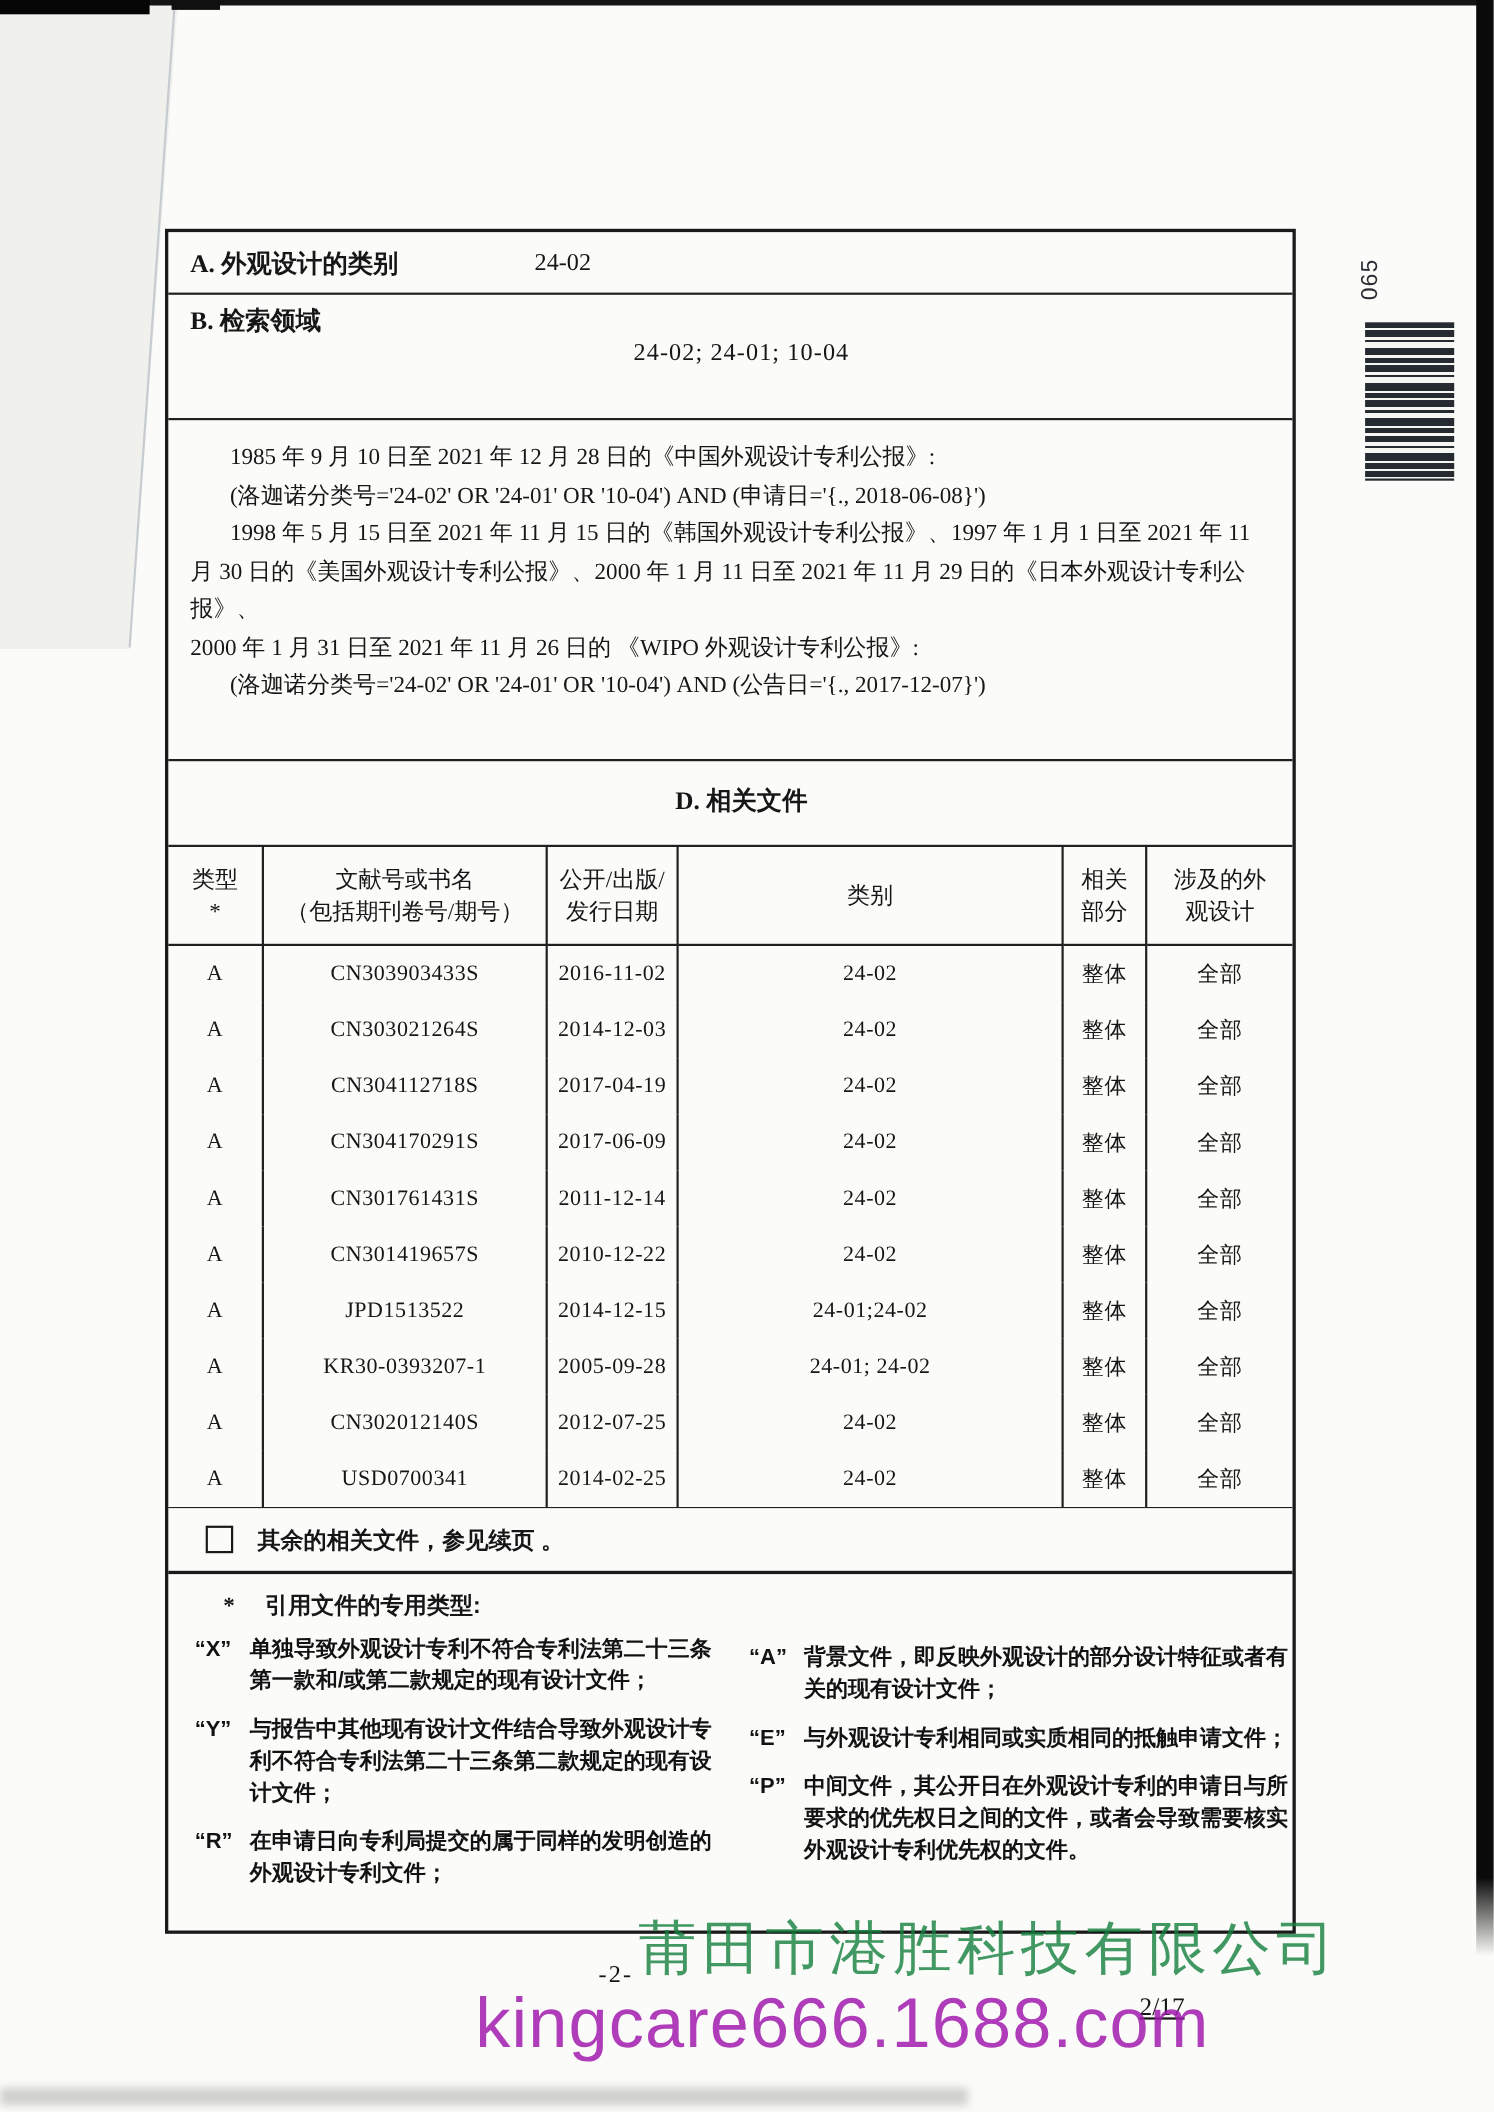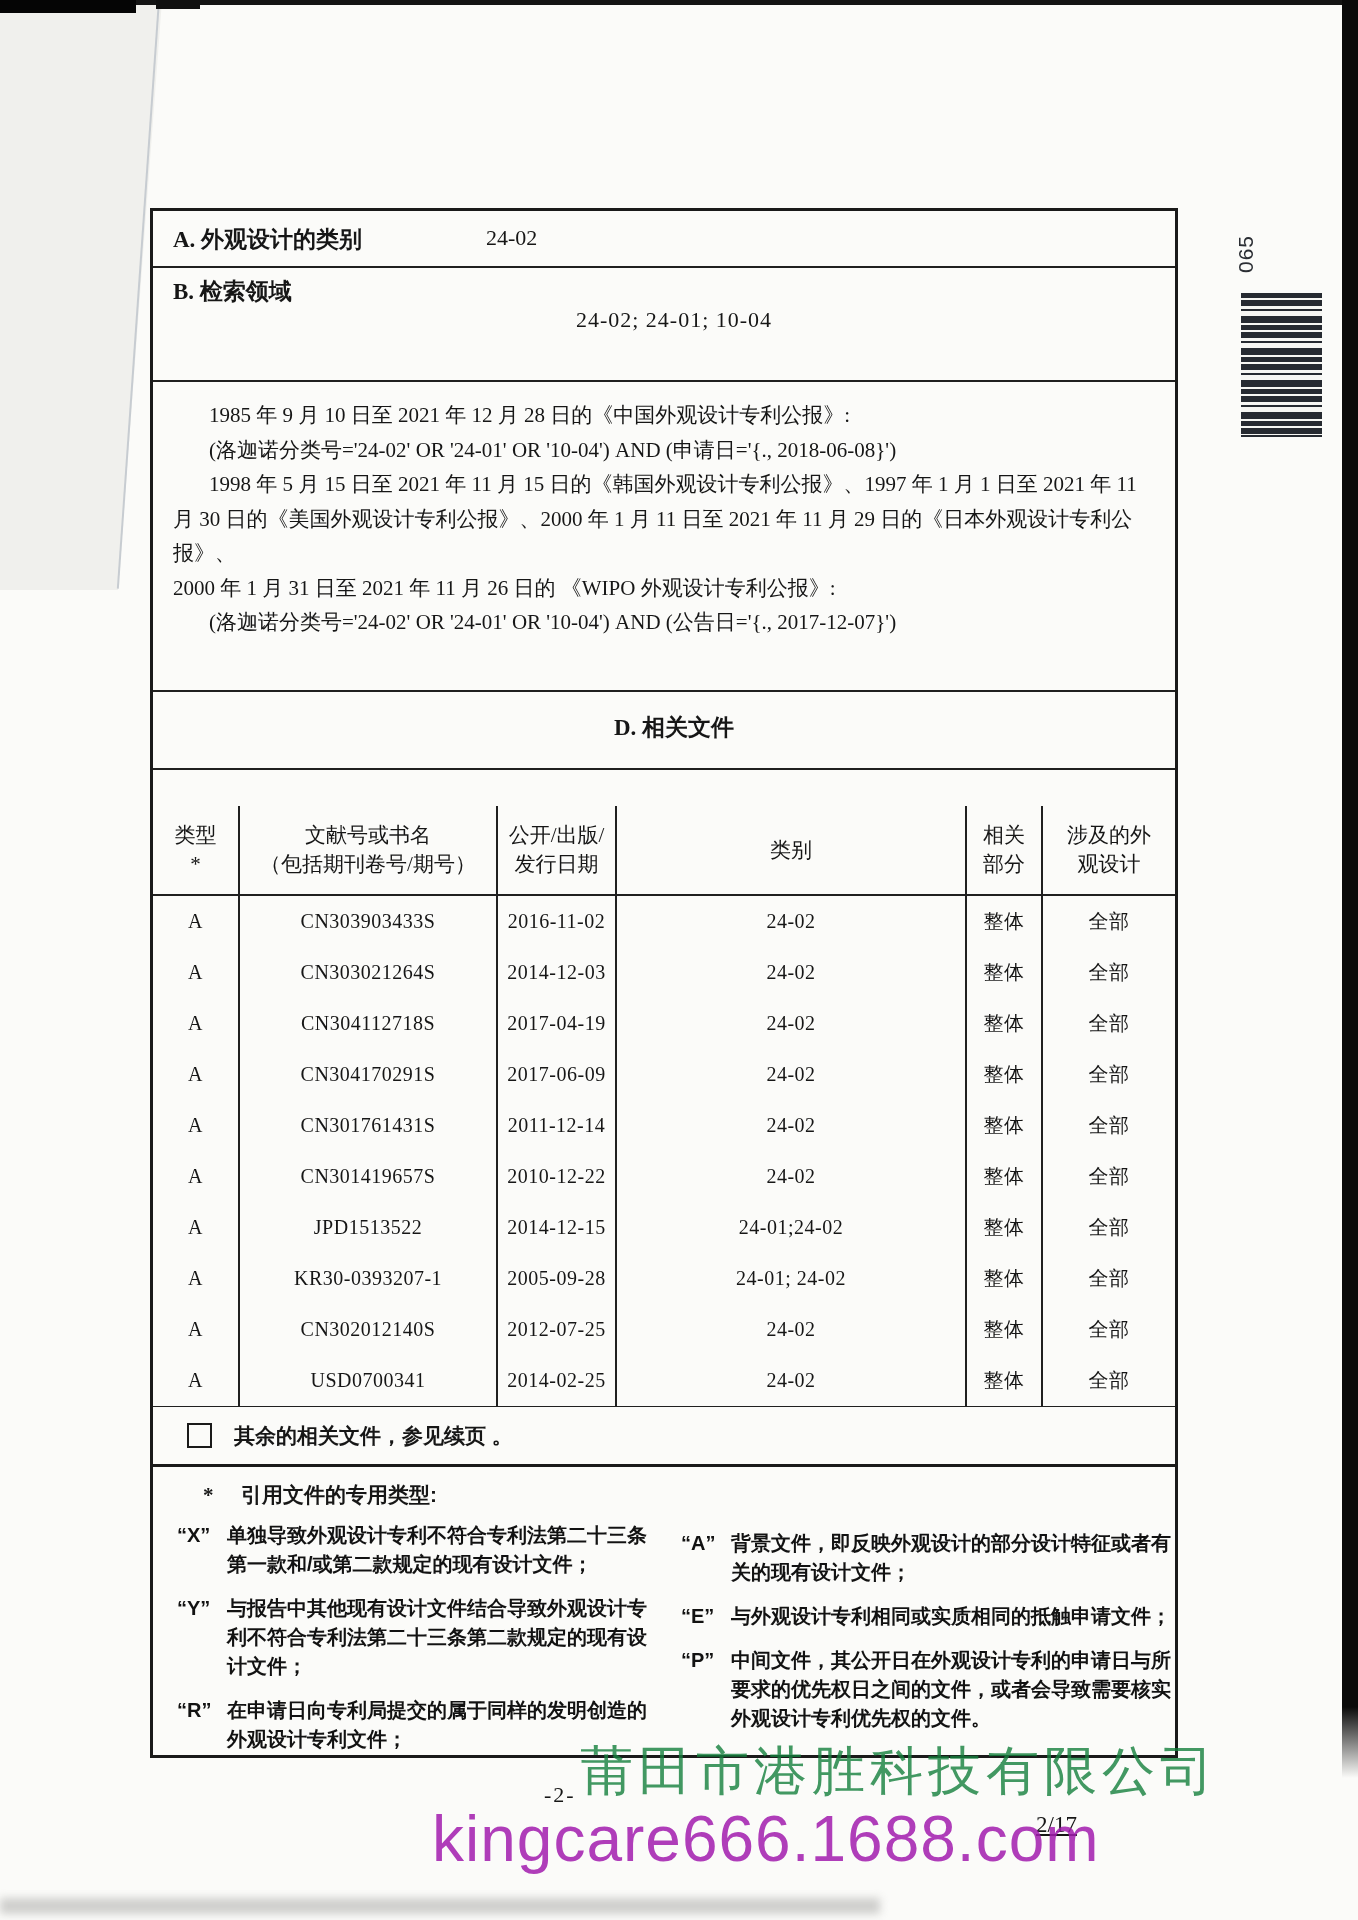--- a/index.html
+++ b/index.html
@@ -57,21 +57,20 @@
   .sec-a .sec-value{position:absolute;left:333px;top:14px;font-size:22px;}
   .sec-b .sec-value{text-align:center;width:100%;font-size:22px;letter-spacing:1px;}
   .c-lines{margin-top:7px;font-size:21px;line-height:34.5px;padding-right:14px;}
   .c-line.ind{padding-left:36px;}
   
   .tbl{
     display:grid;
     grid-template-columns:87px 258px 119px 350px 76px 1fr;
     grid-template-rows:90px repeat(10,51px);
     box-sizing:border-box;
-    margin-top:36px;
   }
   .tc{display:flex;align-items:center;justify-content:center;text-align:center;box-sizing:border-box;}
   .tc.b-r{border-right:2px solid #202020;}
   .tc.th{border-bottom:2px solid #202020;font-size:21px;white-space:pre-line;line-height:29px;}
   .tc.td{font-size:20px;letter-spacing:.5px;}
   
   .cont-row{height:58px;border-top:1px solid #202020;display:flex;align-items:center;
     padding-left:34px;box-sizing:border-box;}
   .cont-box{width:21px;height:21px;border:2.5px solid #1a1a1a;margin-right:22px;flex:none;}
   .cont-text{font-size:21px;font-weight:bold;font-family:"Liberation Sans", sans-serif;}

